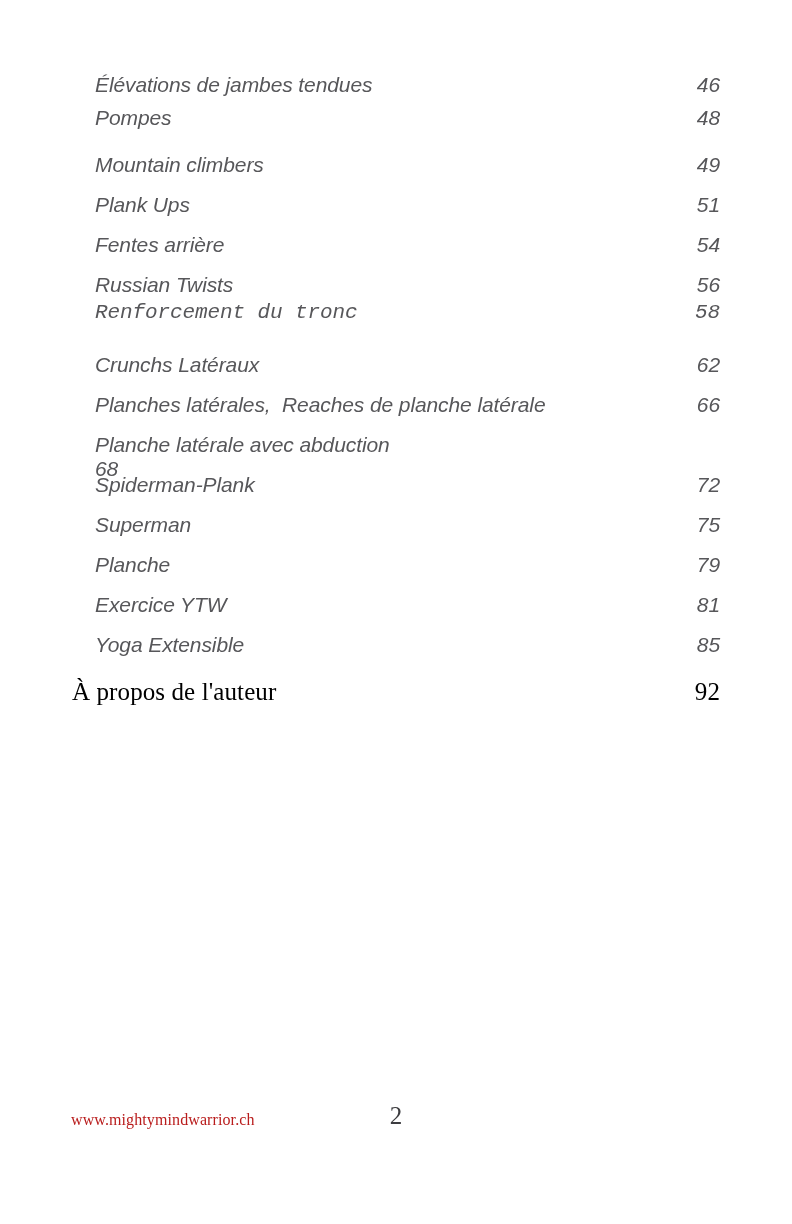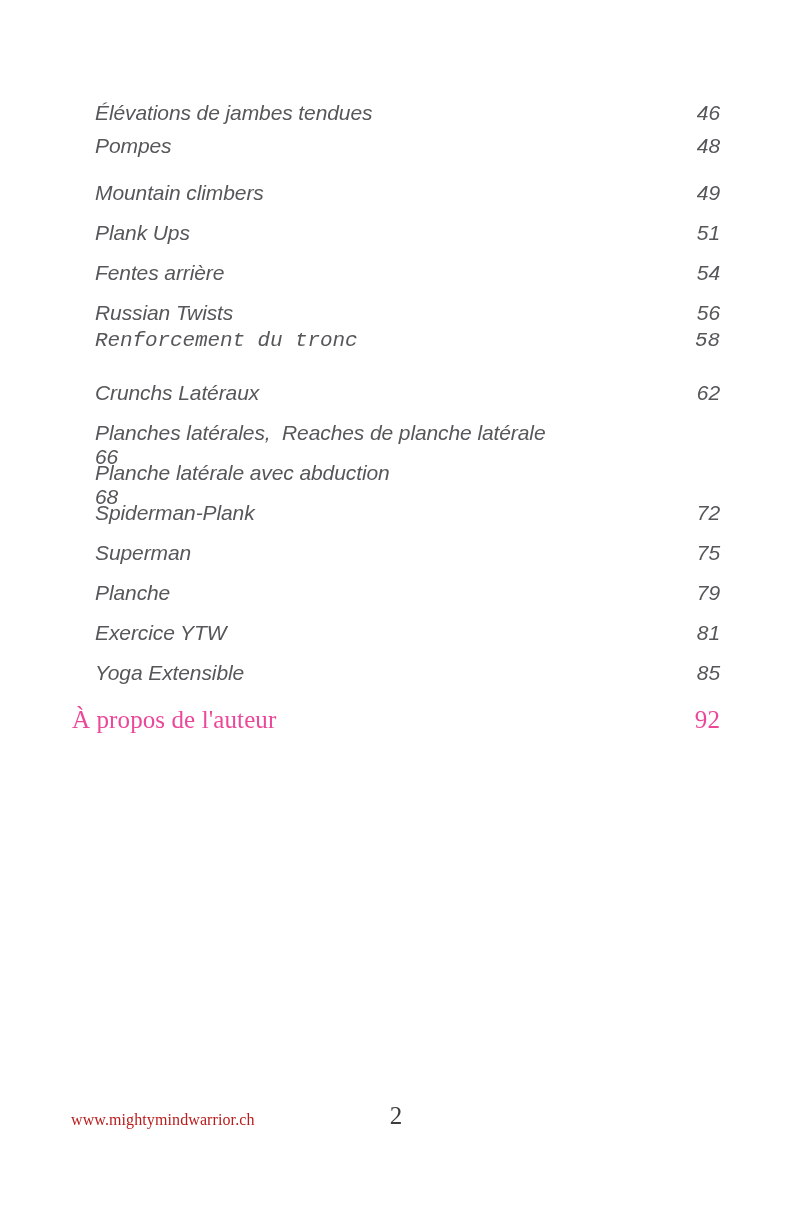--- a/index.html
+++ b/index.html
@@ -30,21 +30,20 @@
     left: 0;
     top: 0;
     width: 792px;
   }
 
   .toc-row {
     position: absolute;
     display: flex;
     align-items: baseline;
     white-space: pre;
-    margin-top: 28px;
   }
 
   
   .toc-row.level-sub {
     left: 95px;
     width: 625px;              
     font-family: "Liberation Sans", sans-serif;
     font-style: italic;
     font-weight: 400;
     font-size: 21px;
@@ -53,21 +52,21 @@
   }
 
   
   .toc-row.level-chapter {
     left: 72px;
     width: 648px;              
     font-family: "Liberation Serif", serif;
     font-style: normal;
     font-weight: 400;
     font-size: 25px;
-    color: #ec4899;
+    color: #000000;
     letter-spacing: 0.1px;
   }
 
   .toc-title {
     flex: 0 1 auto;
   }
 
   .toc-filler {
     flex: 1 1 auto;
     min-width: 8px;
@@ -111,21 +110,21 @@
 
   <div class="toc" id="toc-list">
       <div class="toc-row level-sub" style="top: 73px;"><span class="toc-title">Élévations de jambes tendues</span><span class="toc-filler"></span><span class="toc-page">46</span></div>
       <div class="toc-row level-sub" style="top: 106px;"><span class="toc-title">Pompes</span><span class="toc-filler"></span><span class="toc-page">48</span></div>
       <div class="toc-row level-sub" style="top: 153px;"><span class="toc-title">Mountain climbers</span><span class="toc-filler"></span><span class="toc-page">49</span></div>
       <div class="toc-row level-sub" style="top: 193px;"><span class="toc-title">Plank Ups</span><span class="toc-filler"></span><span class="toc-page">51</span></div>
       <div class="toc-row level-sub" style="top: 233px;"><span class="toc-title">Fentes arrière</span><span class="toc-filler"></span><span class="toc-page">54</span></div>
       <div class="toc-row level-sub" style="top: 273px;"><span class="toc-title">Russian Twists</span><span class="toc-filler"></span><span class="toc-page">56</span></div>
       <div class="toc-row level-sub" style="top: 301px; font-family: Liberation Mono, monospace;"><span class="toc-title">Renforcement du tronc</span><span class="toc-filler"></span><span class="toc-page">58</span></div>
       <div class="toc-row level-sub" style="top: 353px;"><span class="toc-title">Crunchs Latéraux</span><span class="toc-filler"></span><span class="toc-page">62</span></div>
-      <div class="toc-row level-sub" style="top: 393px; flex-direction: column;"><span class="toc-title">Planches latérales,  Reaches de planche latérale</span><span class="toc-filler"></span><span class="toc-page">66</span></div>
+      <div class="toc-row level-sub" style="top: 393px;"><span class="toc-title">Planches latérales,  Reaches de planche latérale</span><span class="toc-filler"></span><span class="toc-page">66</span></div>
       <div class="toc-row level-sub" style="top: 433px; flex-direction: column;"><span class="toc-title">Planche latérale avec abduction</span><span class="toc-filler"></span><span class="toc-page">68</span></div>
       <div class="toc-row level-sub" style="top: 473px;"><span class="toc-title">Spiderman-Plank</span><span class="toc-filler"></span><span class="toc-page">72</span></div>
       <div class="toc-row level-sub" style="top: 513px; gap: 13px;"><span class="toc-title">Superman</span><span class="toc-filler"></span><span class="toc-page">75</span></div>
       <div class="toc-row level-sub" style="top: 553px;"><span class="toc-title">Planche</span><span class="toc-filler"></span><span class="toc-page">79</span></div>
       <div class="toc-row level-sub" style="top: 593px;"><span class="toc-title">Exercice YTW</span><span class="toc-filler"></span><span class="toc-page">81</span></div>
       <div class="toc-row level-sub" style="top: 633px;"><span class="toc-title">Yoga Extensible</span><span class="toc-filler"></span><span class="toc-page">85</span></div>
       <div class="toc-row level-chapter" style="top: 678px;"><span class="toc-title">À propos de l'auteur</span><span class="toc-filler"></span><span class="toc-page">92</span></div>
     </div>
 
   <div class="footer-url">www.mightymindwarrior.ch</div>

